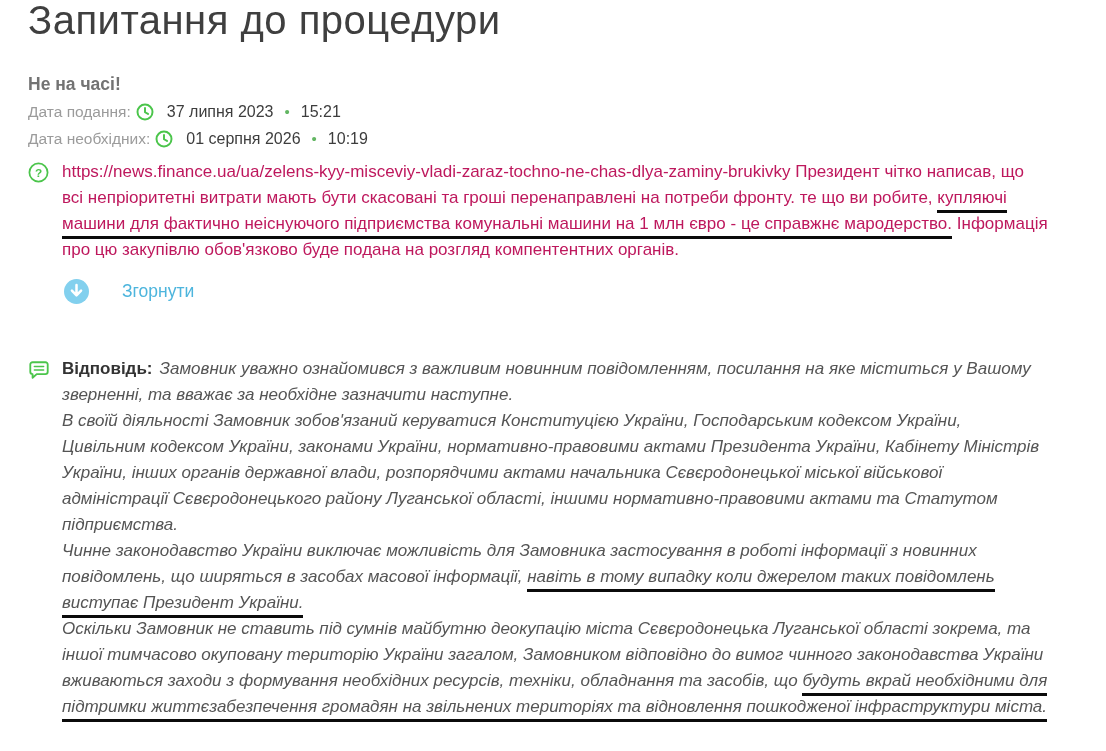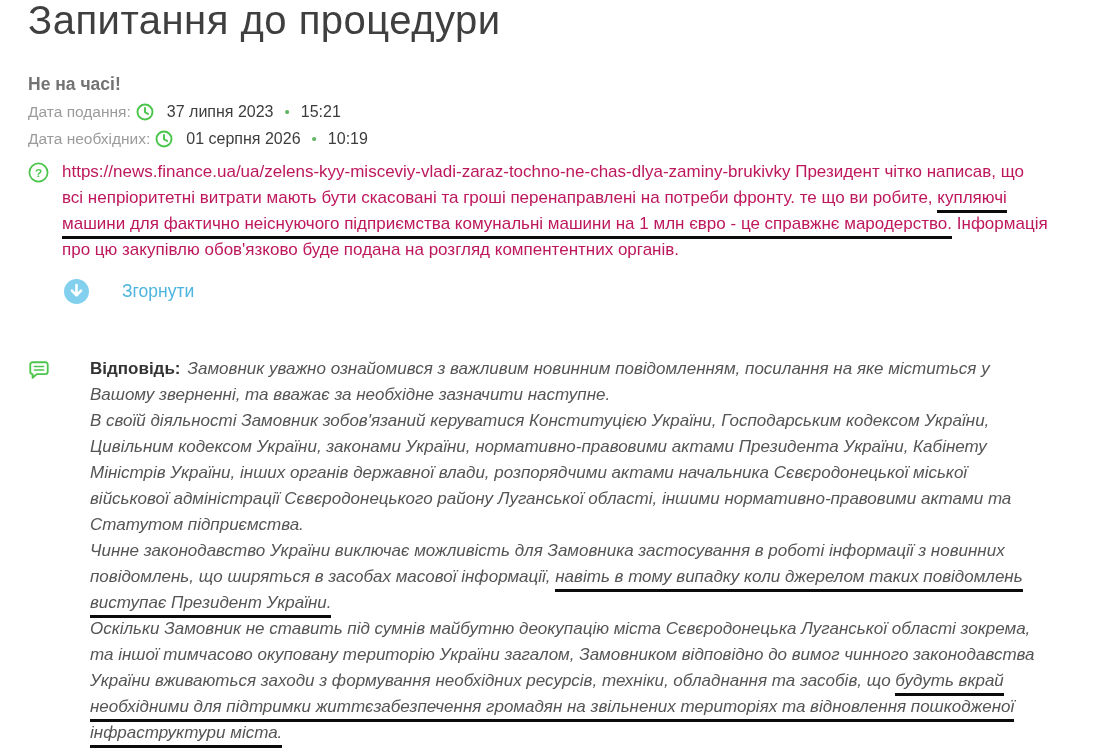--- a/index.html
+++ b/index.html
@@ -71,21 +71,20 @@
   .collapse-row .collapse-icon { display: inline-flex; margin-right: 9px; }
   .collapse-label {
     font-size: 17.5px;
     color: #4db5dd;
   }
 
   .answer-row {
     display: flex;
     align-items: flex-start;
     margin-top: 52px;
-    gap: 28px;
   }
   .answer-body {
     width: 992px;
     font-size: 17px;
     line-height: 26px;
     color: #555555;
     font-style: italic;
   }
   .answer-body p { margin: 0; }
   .answer-label {

